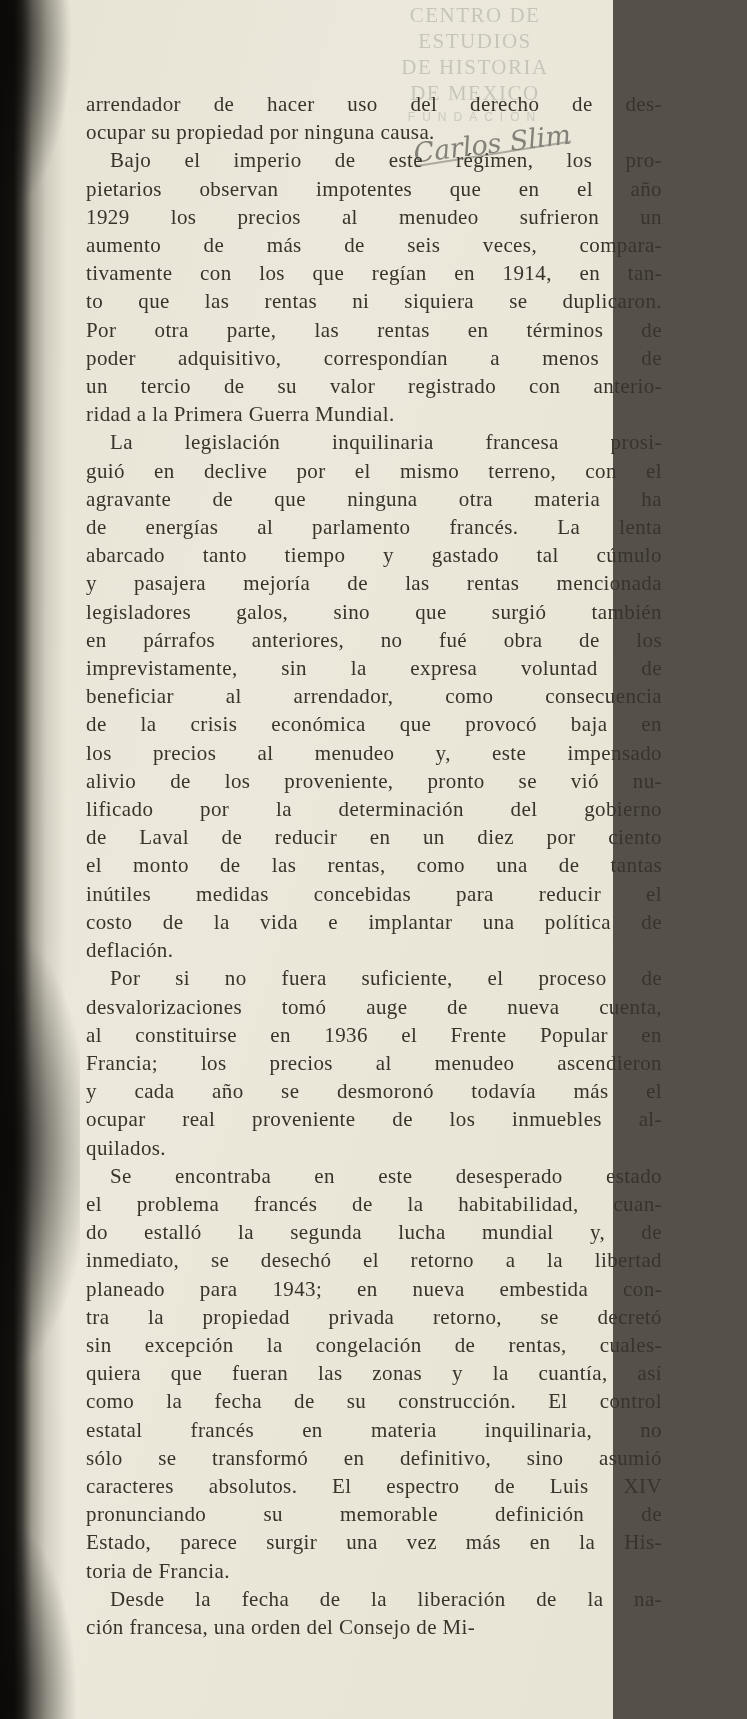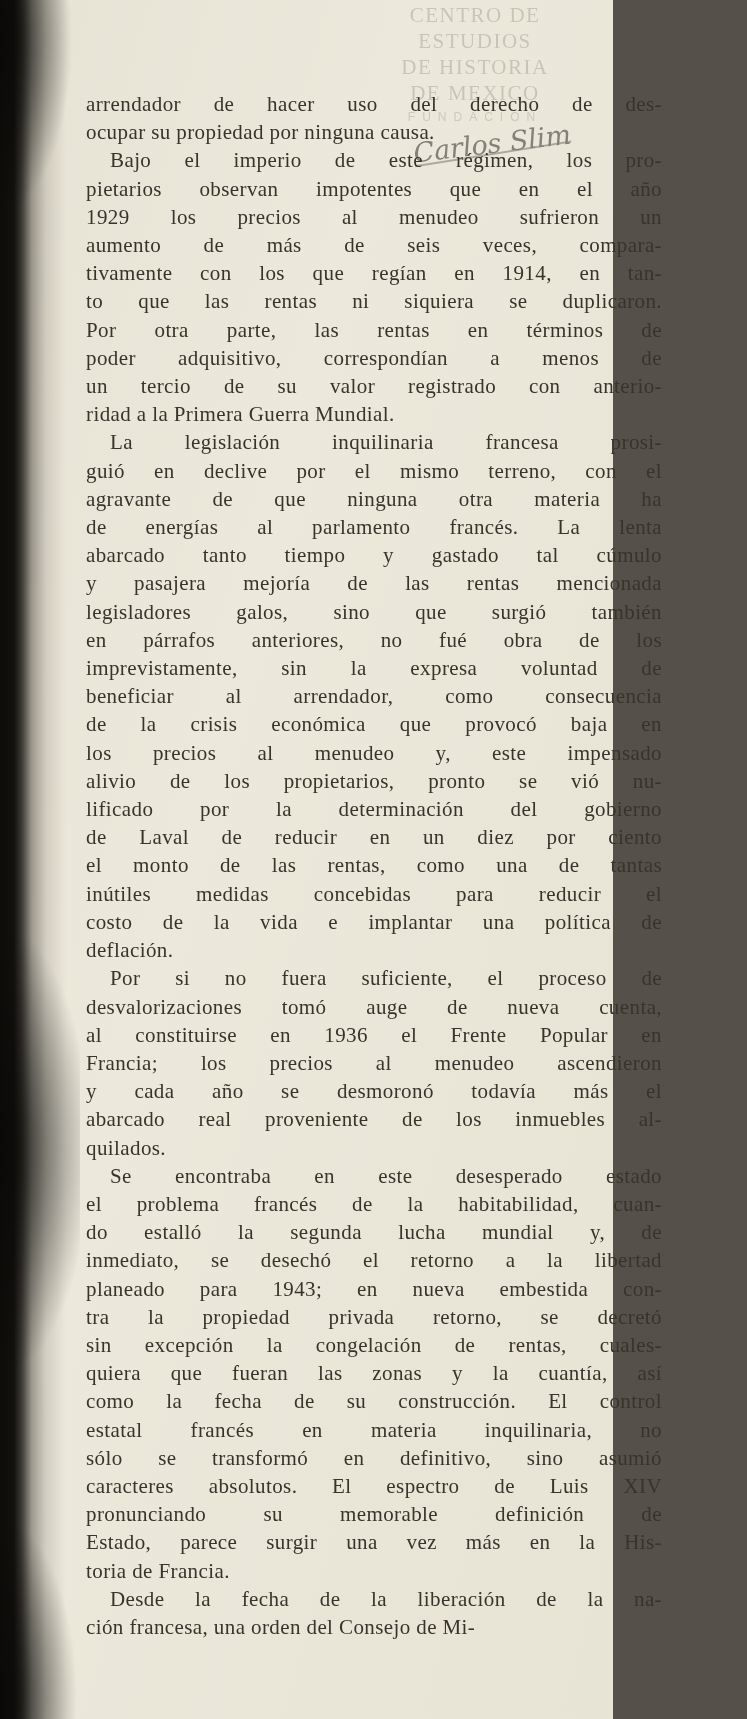--- a/index.html
+++ b/index.html
@@ -139,35 +139,35 @@
         <div class="line just">agravante de que ninguna otra materia ha</div>
         <div class="line just">de energías al parlamento francés. La lenta</div>
         <div class="line just">abarcado tanto tiempo y gastado tal cúmulo</div>
         <div class="line just">y pasajera mejoría de las rentas mencionada</div>
         <div class="line just">legisladores galos, sino que surgió también</div>
         <div class="line just">en párrafos anteriores, no fué obra de los</div>
         <div class="line just">imprevistamente, sin la expresa voluntad de</div>
         <div class="line just">beneficiar al arrendador, como consecuencia</div>
         <div class="line just">de la crisis económica que provocó baja en</div>
         <div class="line just">los precios al menudeo y, este impensado</div>
-        <div class="line just">alivio de los propietarios, pronto se vió nu-</div>
+        <div class="line just">alivio de los proveniente, pronto se vió nu-</div>
         <div class="line just">lificado por la determinación del gobierno</div>
         <div class="line just">de Laval de reducir en un diez por ciento</div>
         <div class="line just">el monto de las rentas, como una de tantas</div>
         <div class="line just">inútiles medidas concebidas para reducir el</div>
         <div class="line just">costo de la vida e implantar una política de</div>
         <div class="line">deflación.</div>
       </div>
       <div class="paragraph">
         <div class="line just first">Por si no fuera suficiente, el proceso de</div>
         <div class="line just">desvalorizaciones tomó auge de nueva cuenta,</div>
         <div class="line just">al constituirse en 1936 el Frente Popular en</div>
         <div class="line just">Francia; los precios al menudeo ascendieron</div>
         <div class="line just">y cada año se desmoronó todavía más el</div>
-        <div class="line just">abarcado real proveniente de los inmuebles al-</div>
+        <div class="line just">ocupar real proveniente de los inmuebles al-</div>
         <div class="line">quilados.</div>
       </div>
       <div class="paragraph">
         <div class="line just first">Se encontraba en este desesperado estado</div>
         <div class="line just">el problema francés de la habitabilidad, cuan-</div>
         <div class="line just">do estalló la segunda lucha mundial y, de</div>
         <div class="line just">inmediato, se desechó el retorno a la libertad</div>
         <div class="line just">planeado para 1943; en nueva embestida con-</div>
         <div class="line just">tra la propiedad privada retorno, se decretó</div>
         <div class="line just">sin excepción la congelación de rentas, cuales-</div>

